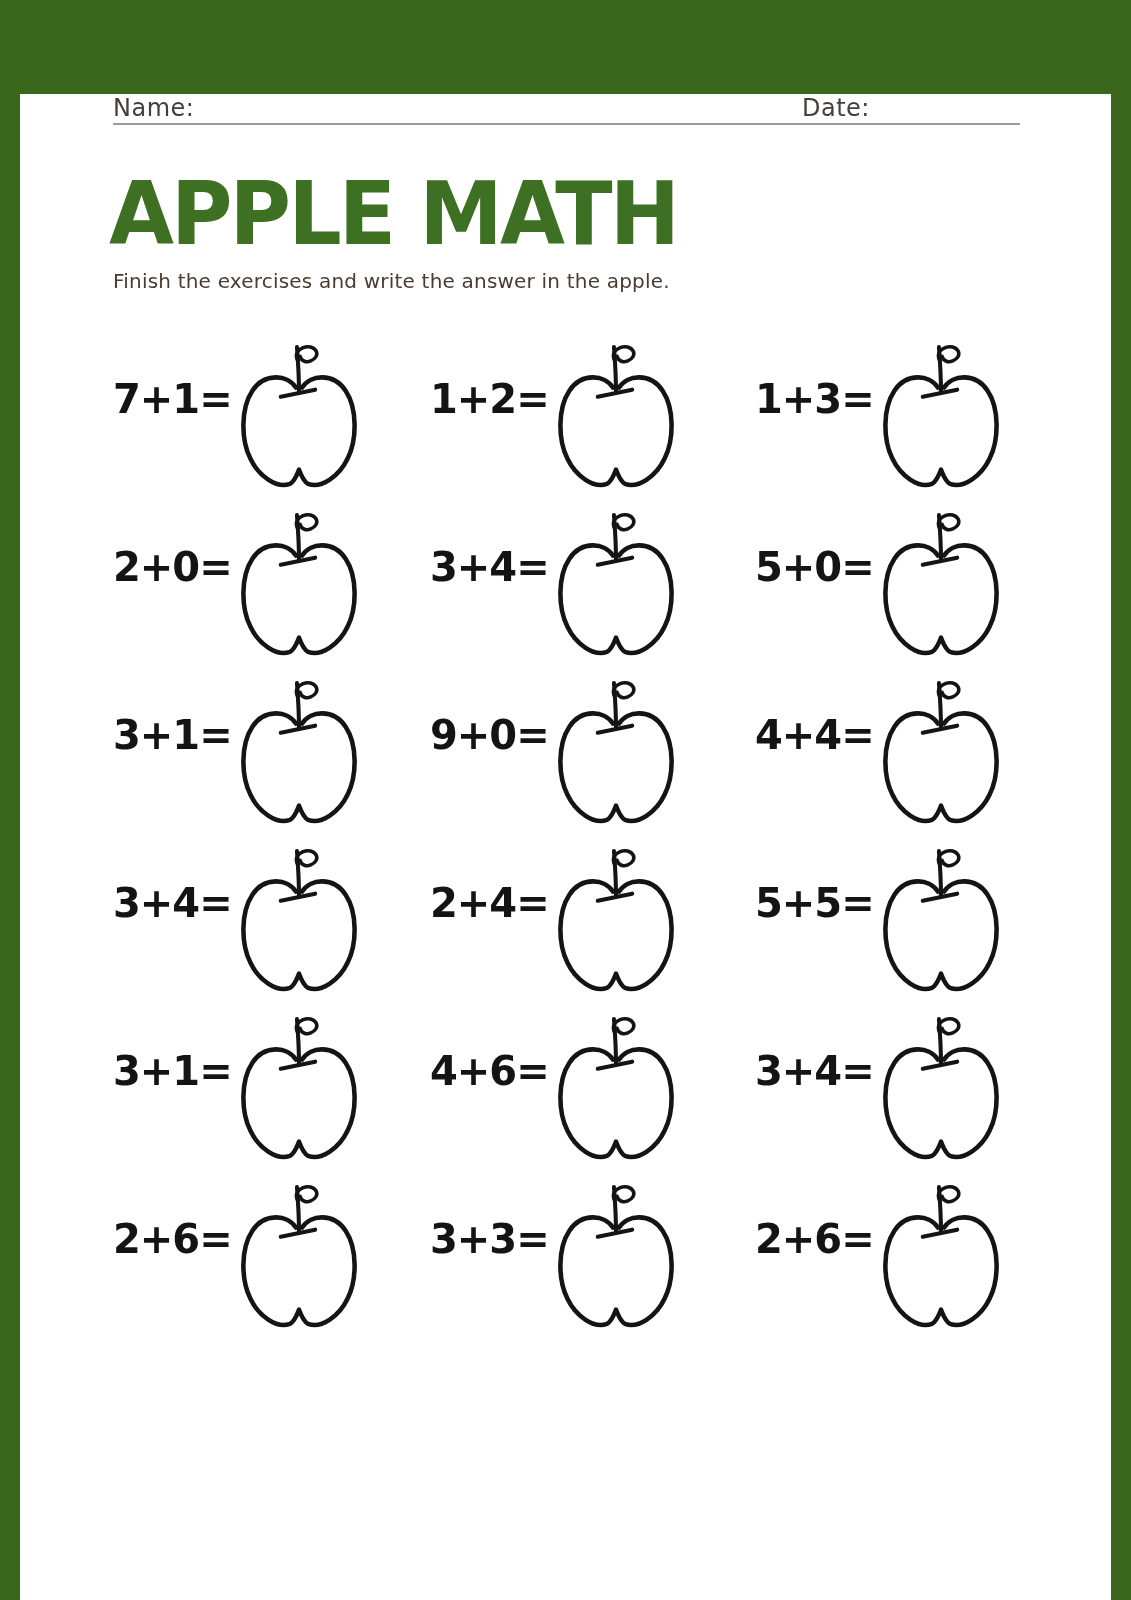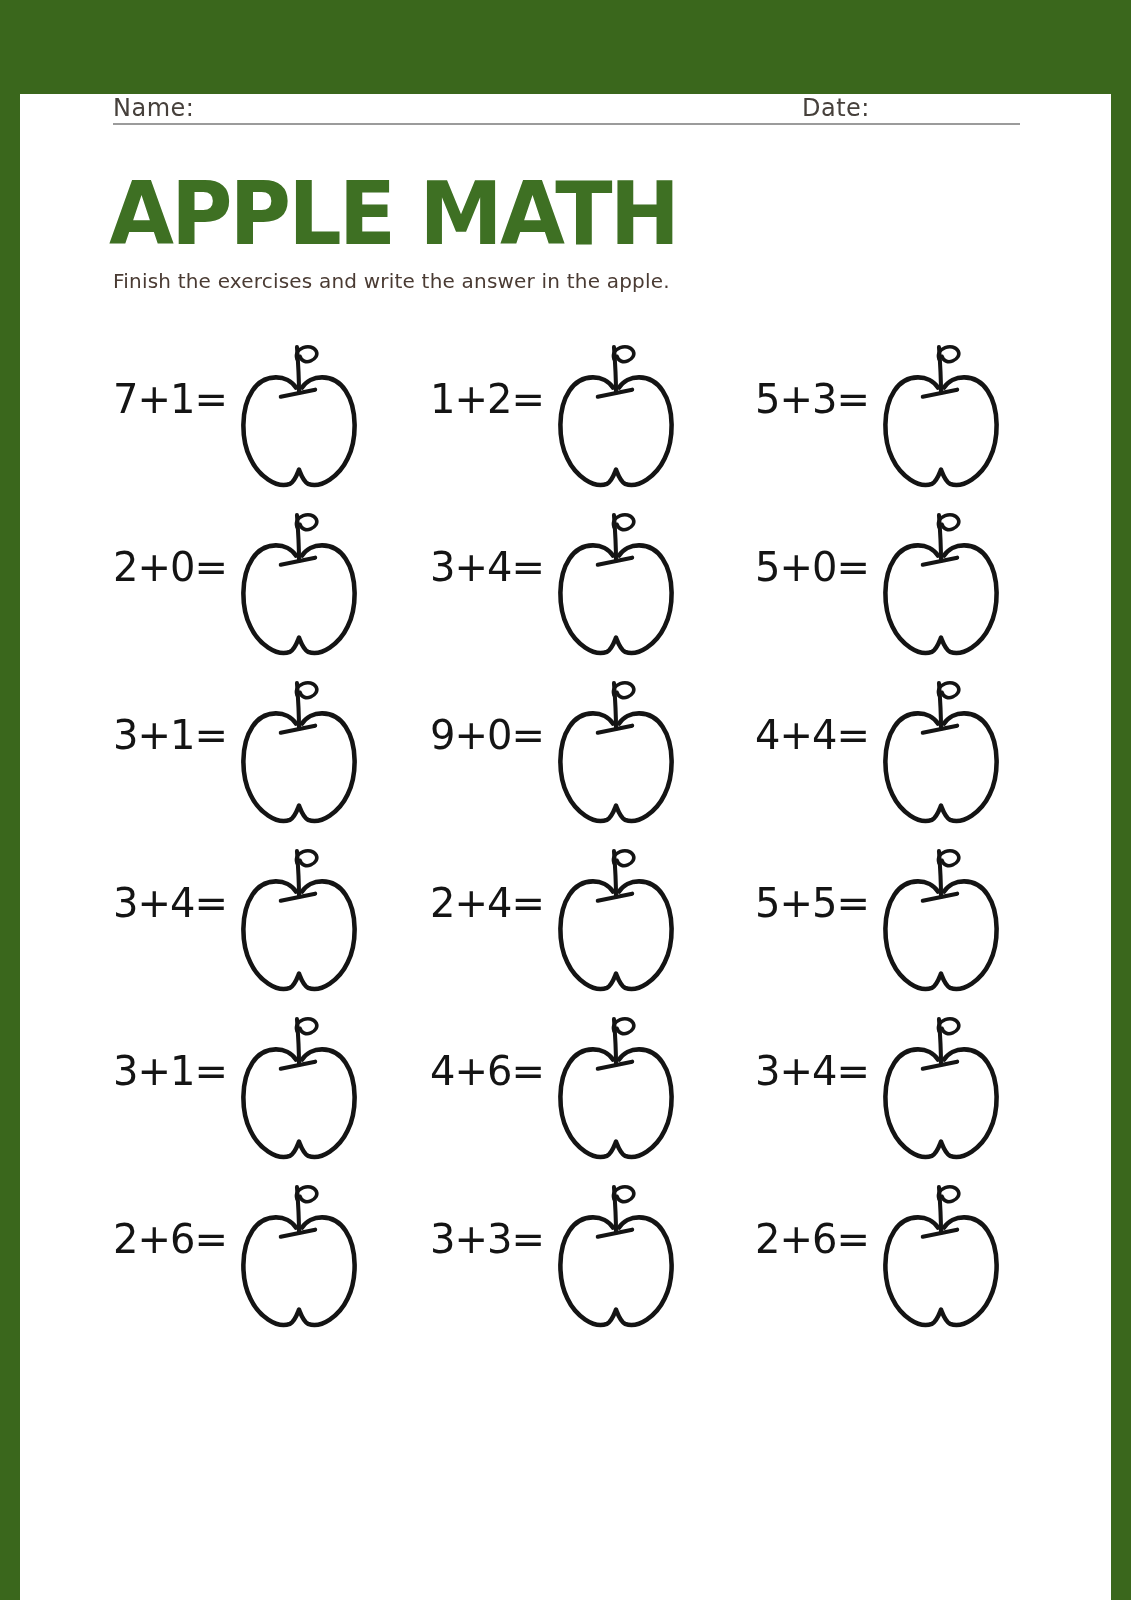--- a/index.html
+++ b/index.html
@@ -74,21 +74,21 @@
     grid-auto-rows: 168px;
   }
   .cell {
     display: flex;
     align-items: center;
   }
   .expr {
     width: 125px;
     flex: none;
     font-size: 40px;
-    font-weight: normal;
+    font-weight: bold;
     letter-spacing: -1px;
     color: var(--ink-black, #141414);
     white-space: nowrap;
   }
   .apple {
     width: 122px;
     height: 152px;
     flex: none;
     margin-top: 34px;
     color: var(--ink-black, #141414);
@@ -131,21 +131,21 @@
             <use href="#apple-shape" xlink:href="#apple-shape"></use>
           </svg>
       </div>
       <div class="cell">
         <span class="expr">1+2=</span>
         <svg class="apple" viewBox="0 0 120 150">
             <use href="#apple-shape" xlink:href="#apple-shape"></use>
           </svg>
       </div>
       <div class="cell">
-        <span class="expr">5+3=</span>
+        <span class="expr">1+3=</span>
         <svg class="apple" viewBox="0 0 120 150">
             <use href="#apple-shape" xlink:href="#apple-shape"></use>
           </svg>
       </div>
 
       <div class="cell">
         <span class="expr">2+0=</span>
         <svg class="apple" viewBox="0 0 120 150">
             <use href="#apple-shape" xlink:href="#apple-shape"></use>
           </svg>

